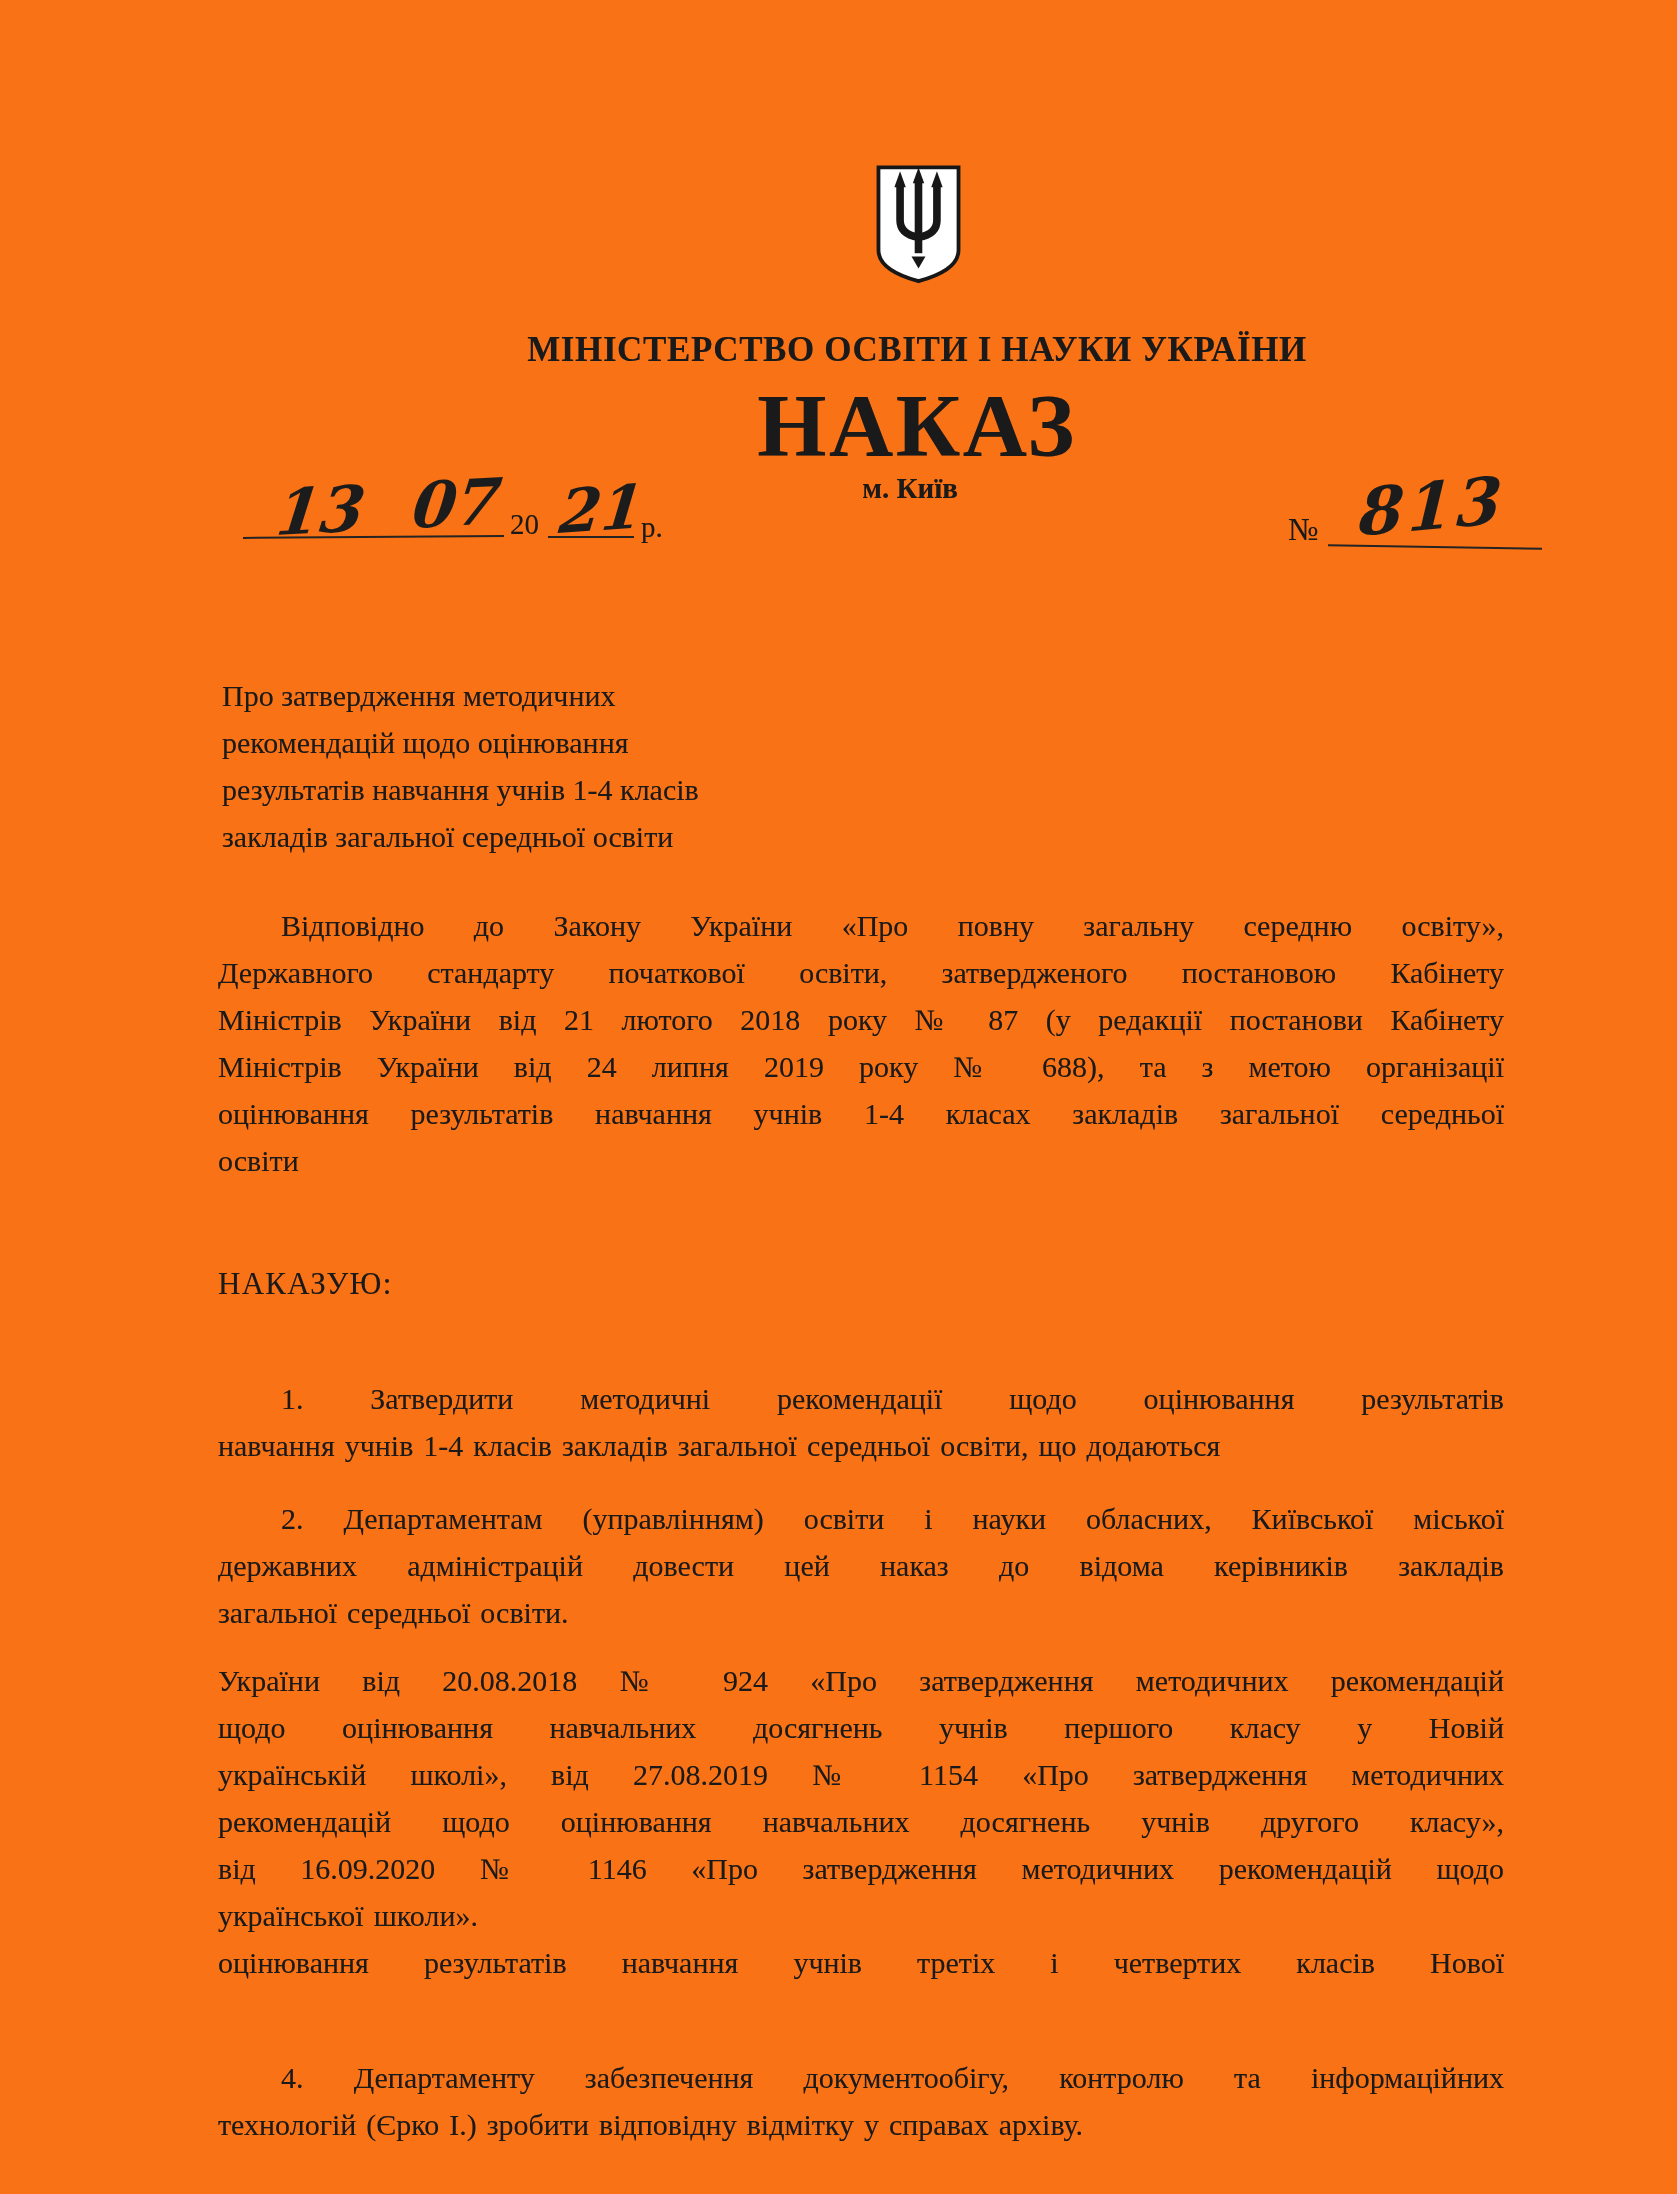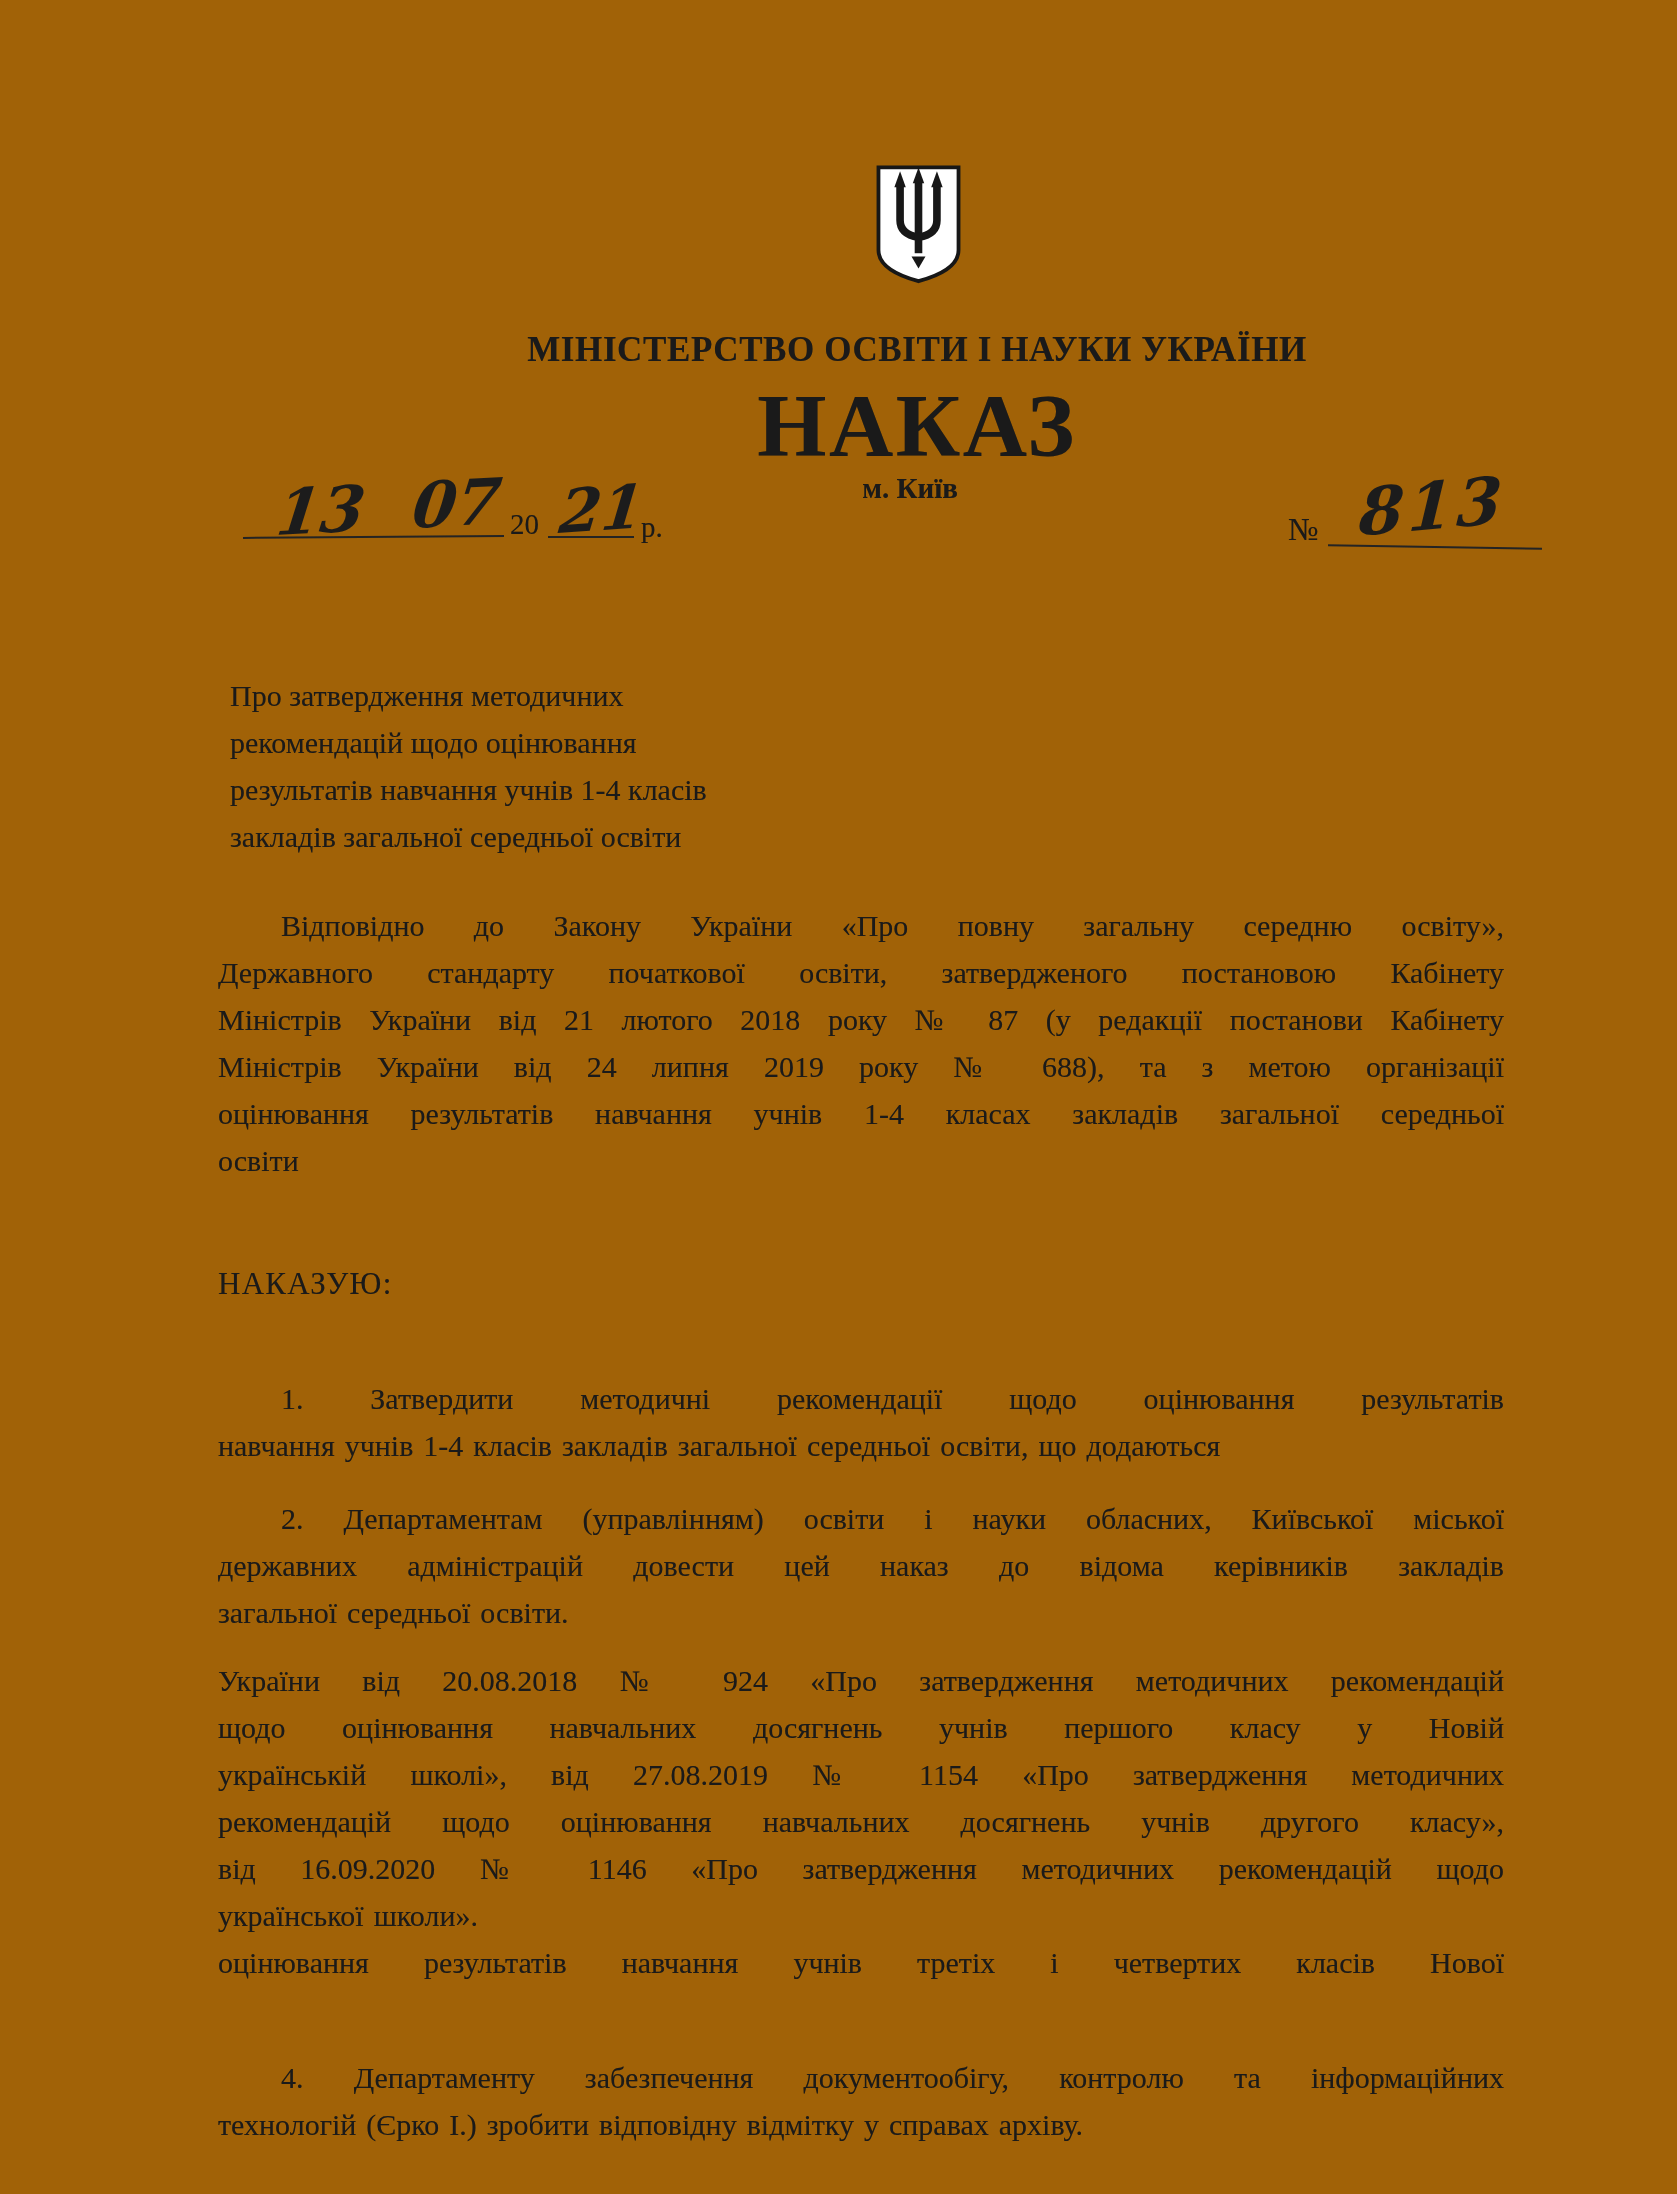--- a/index.html
+++ b/index.html
@@ -1,19 +1,19 @@
 <!DOCTYPE html>
 <html lang="uk" style="font-size:10px"><head>
 <meta charset="utf-8">
 <style>
   html,body{margin:0;padding:0;background:#e9e9e9;}
   .page{
     position:relative;
     width:1678px;height:2194px;
-    background:#a16207;
+    background:#f97316;
     font-family:"Liberation Serif","DejaVu Serif",serif;
     color:#1a1a1a;
     overflow:hidden;
   }
   
   .emblem{position:absolute;left:874px;top:163px;width:89px;height:122px;}
   .ministry{
     position:absolute;left:917px;top:332px;transform:translateX(-50%);
     font-weight:700;font-size:35px;line-height:1;letter-spacing:0.6px;white-space:nowrap;
   }
@@ -33,21 +33,21 @@
   .printed{position:absolute;font-size:29px;line-height:1;white-space:nowrap;}
   .year-prefix{left:510px;top:510px;}
   .year-suffix{left:641px;top:513px;}
   .city{left:910px;top:474px;transform:translateX(-50%);font-weight:700;font-size:29px;}
   .num-sign{left:1288px;top:513px;font-size:32px;}
   .uline{position:absolute;height:0;border-bottom:2.5px solid #242424;}
   .u-date{left:243px;top:536px;width:261px;transform:rotate(-0.4deg);}
   .u-year{left:548px;top:536px;width:86px;}
   .u-num{left:1328px;top:546px;width:214px;transform:rotate(1deg);}
   
-  .subject{position:absolute;left:230px;top:672px;width:791px;}
+  .subject{position:absolute;left:222px;top:672px;width:791px;}
   .subject .sline{font-size:30px;line-height:47px;height:47px;white-space:nowrap;}
   .para{position:absolute;left:218px;width:1286px;}
   .bline{font-size:30px;line-height:47px;height:47px;word-spacing:2.5px;}
   .j{text-align:justify;text-align-last:justify;}
   .ind{text-indent:63px;}
   .orderword{
     position:absolute;left:218px;top:1265px;
     font-size:31px;line-height:1.2;letter-spacing:1.3px;
   }
   .t-intro{top:902px;}

